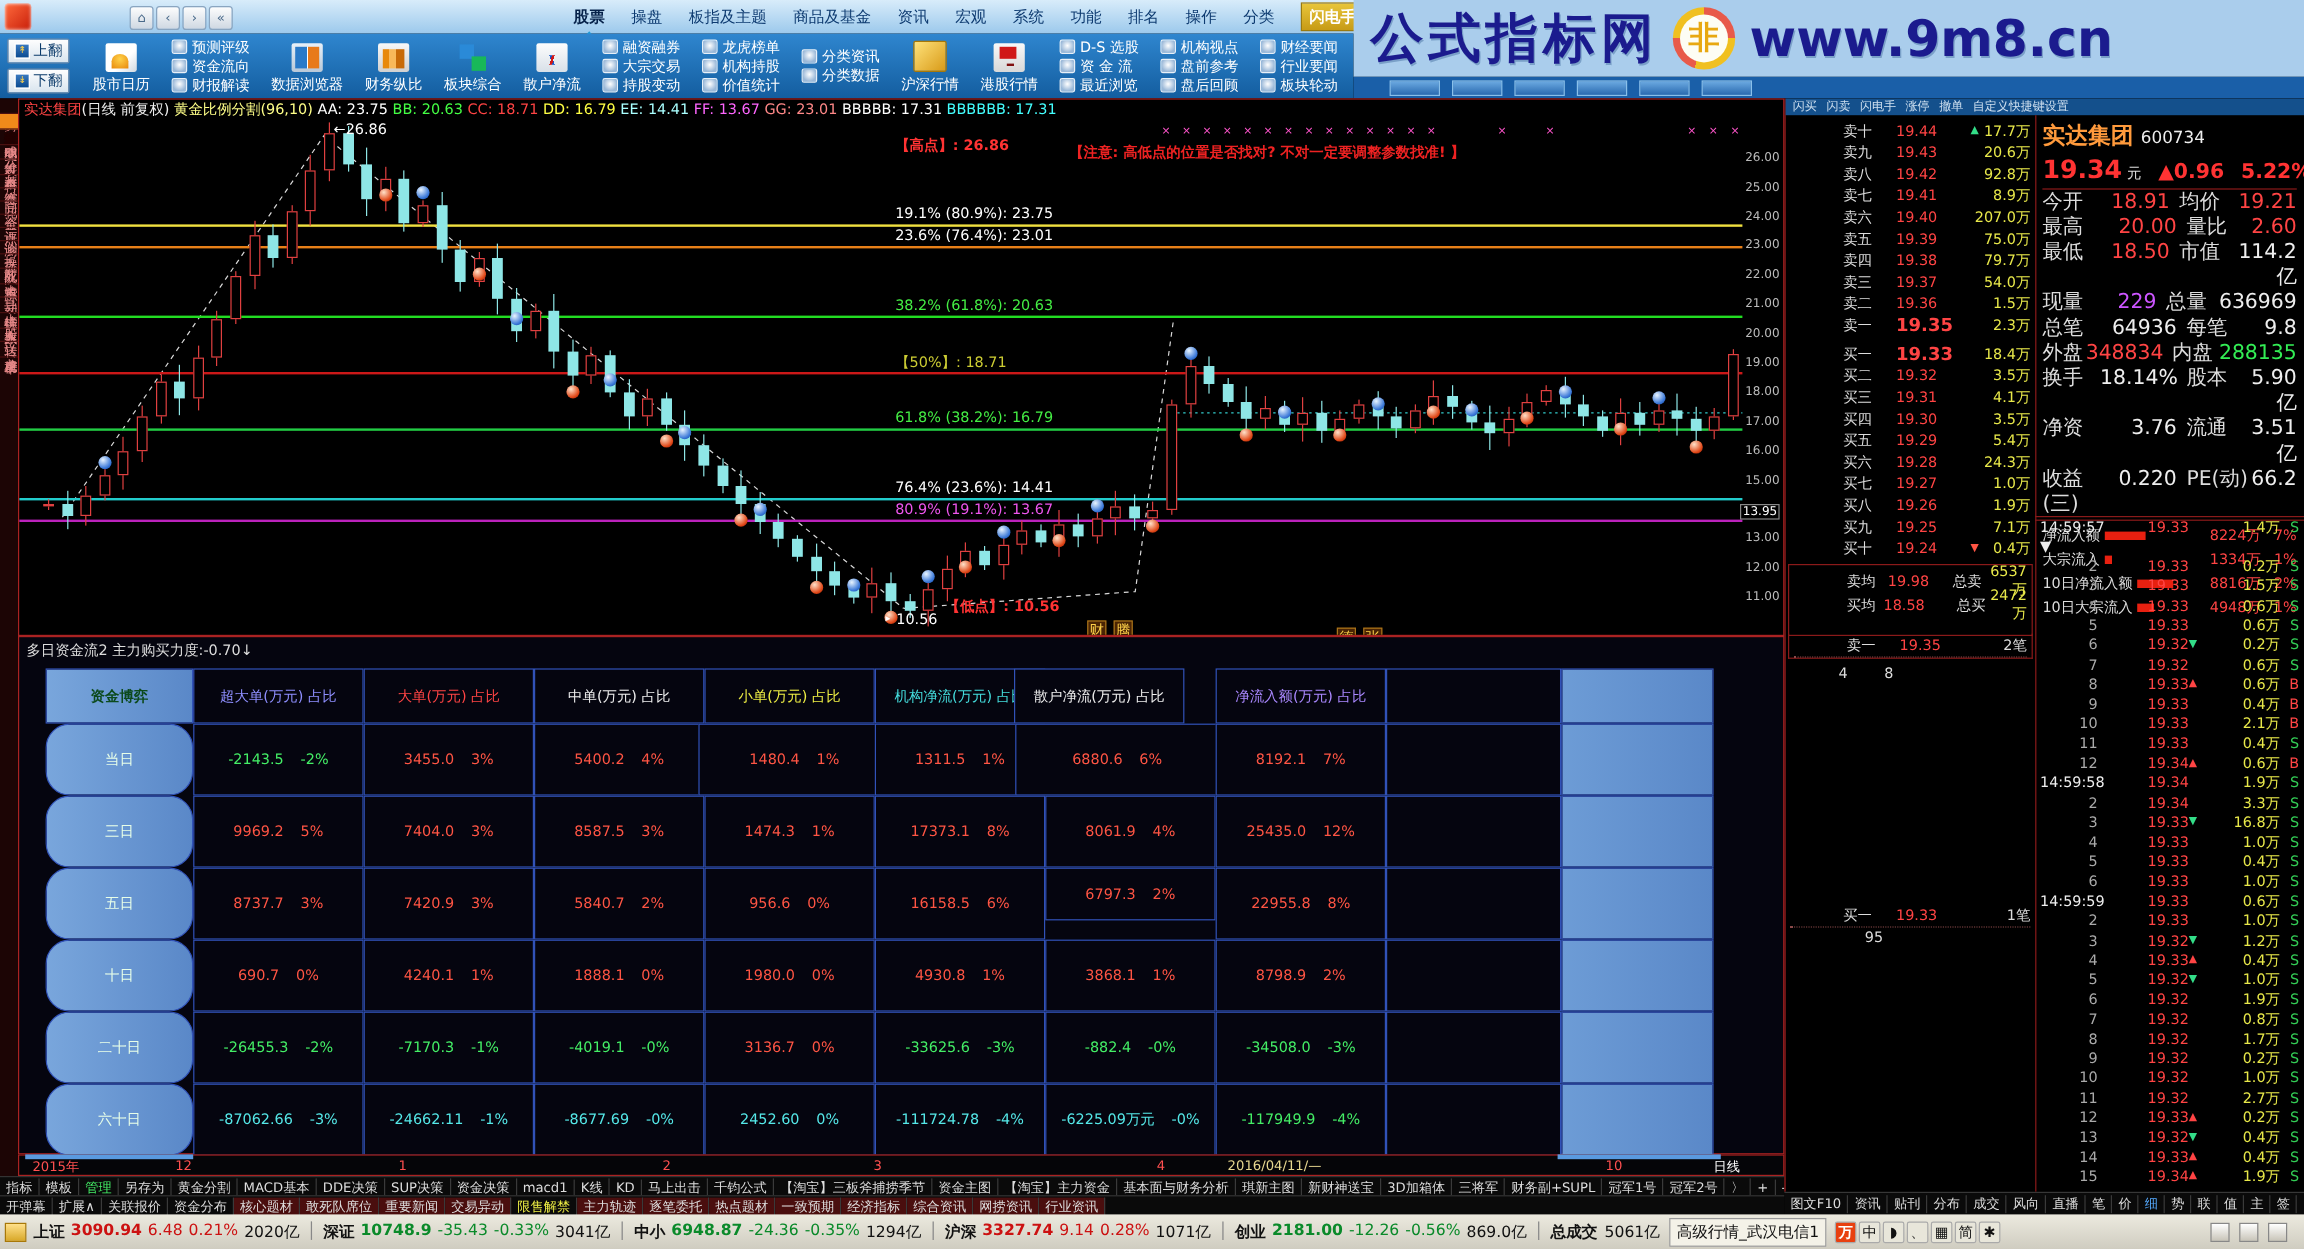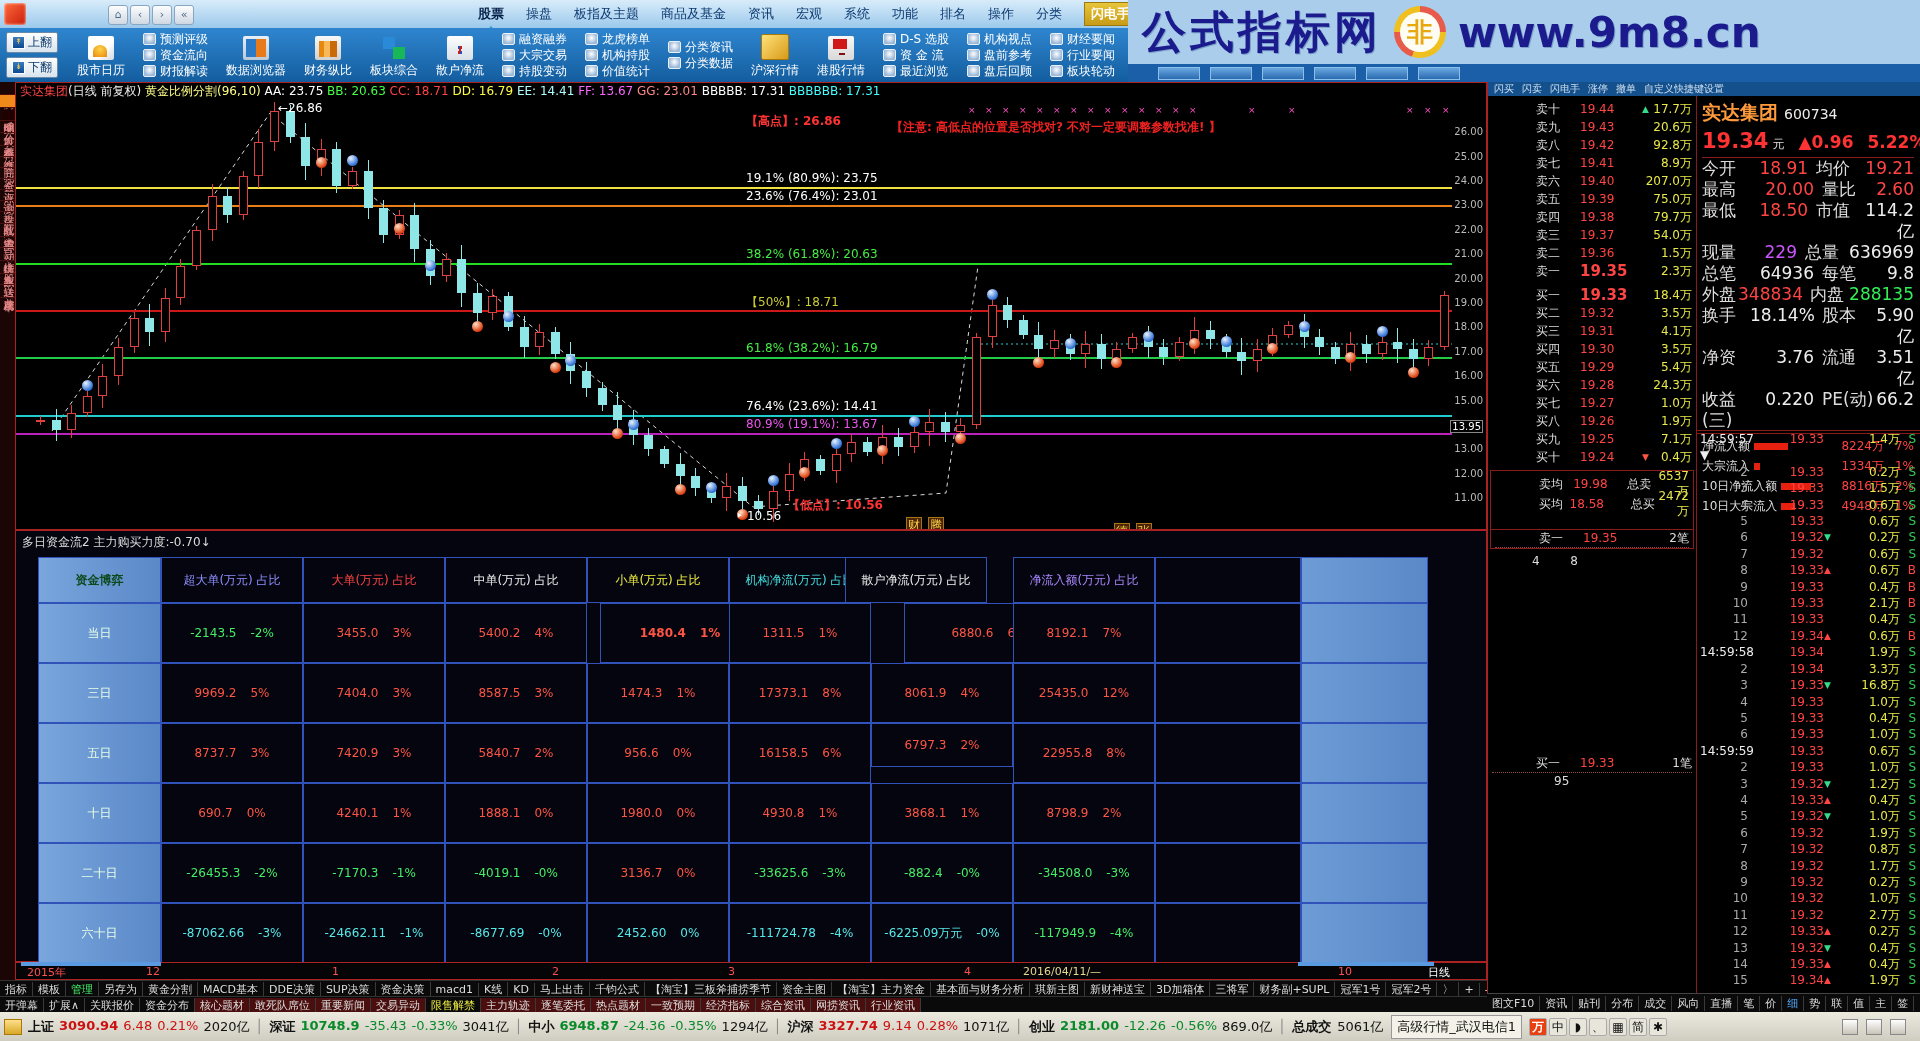--- a/index.html
+++ b/index.html
@@ -85,21 +85,21 @@
   .axislabel{position:absolute;right:3px;font-size:10px;color:#bbb;}
   .xmark{position:absolute;color:#ff55cc;font-size:9px;}
   .wm{position:absolute;font-size:12px;color:#ffd24a;background:#4a2404;border:1px solid #a8741a;
       padding:0 1px;line-height:14px;}
   
   #flowpane{left:15px;top:530px;width:1472px;height:432px;background:#05050f;border:1px solid #a22;box-sizing:border-box;}
   #flowtitle{color:#ddd;padding:3px 0 0 6px;font-size:12px;}
   #flowtable{position:absolute;left:22px;top:26px;}
   .ftcell{position:absolute;box-sizing:border-box;border:1px solid #3152b8;display:flex;
      align-items:center;justify-content:center;font-size:12px;}
-  .ftlabel{background:linear-gradient(90deg,#79a6dc,#5a88c8);color:#e8ffe8;}
+  .ftlabel{background:linear-gradient(90deg,#79a6dc,#5a88c8);color:#e8ffe8;border-radius:20px;}
   .ftcorner{background:linear-gradient(90deg,#79a6dc,#5a88c8);color:#0c4a1c;font-weight:bold;}
   .ftdata{background:#05050f;gap:14px;}
   .ftblue{background:linear-gradient(90deg,#6d9cd6,#5a88c8);}
   .cr{color:#ff5544;} .cg{color:#44ee66;} .cc{color:#55e8e8;}
   
   #axisrow{left:15px;top:962px;width:1472px;height:18px;background:#050508;border:1px solid #a22;box-sizing:border-box;}
   .xlab{position:absolute;top:2px;font-size:11px;}
   .scrollthumb{position:absolute;top:-1px;height:4px;background:#5a9ae0;}
   .tabrow{background:#0a0a0a;display:flex;align-items:center;color:#ddd;font-size:11px;white-space:nowrap;overflow:hidden;}
   #tabrow1{left:0;top:980px;width:1487px;height:16px;border-top:1px solid #333;}
@@ -836,29 +836,29 @@
         <span>-2%</span>
       </div>
       <div class="ftcell ftdata cr" style="left: 265px; top: 46px; width: 142px; height: 60px;">
         <span>3455.0</span>
         <span>3%</span>
       </div>
       <div class="ftcell ftdata cr" style="left: 407px; top: 46px; width: 142px; height: 60px;">
         <span>5400.2</span>
         <span>4%</span>
       </div>
-      <div class="ftcell ftdata cr" style="left: 562px; top: 46px; width: 160px; height: 60px; font-weight: bold;">
+      <div class="ftcell ftdata cr" style="left: 544px; top: 46px; width: 160px; height: 60px;">
         <span>1480.4</span>
         <span>1%</span>
       </div>
       <div class="ftcell ftdata cr" style="left: 691px; top: 46px; width: 142px; height: 60px;">
         <span>1311.5</span>
         <span>1%</span>
       </div>
-      <div class="ftcell ftdata cr" style="left: 866px; top: 46px; width: 170px; height: 60px; align-items: center;">
+      <div class="ftcell ftdata cr" style="left: 808px; top: 46px; width: 170px; height: 60px; align-items: center;">
         <span>6880.6</span>
         <span>6%</span>
       </div>
       <div class="ftcell ftdata cr" style="left: 975px; top: 46px; width: 142px; height: 60px;">
         <span>8192.1</span>
         <span>7%</span>
       </div>
       <div class="ftcell ftdata" style="left: 1117px; top: 46px; width: 146px; height: 60px;"></div>
       <div class="ftcell ftblue" style="left: 1263px; top: 46px; width: 127px; height: 60px;"></div>
       <div class="ftcell ftlabel" style="left: 0px; top: 106px; width: 123px; height: 60px;">三日</div>

